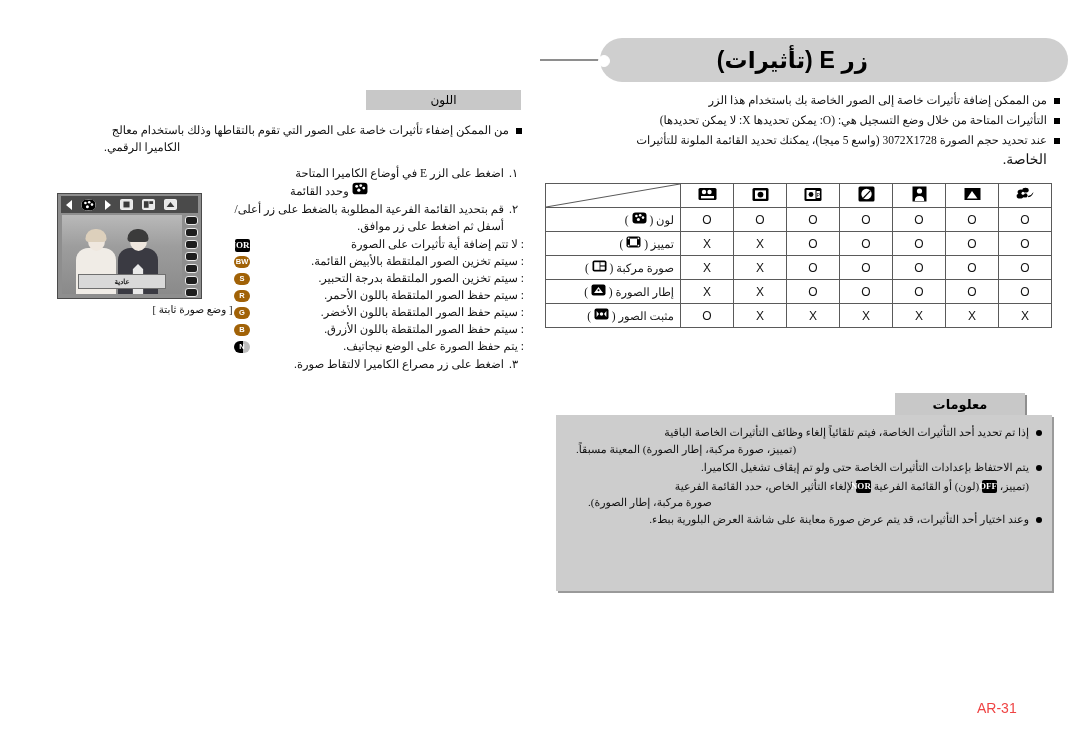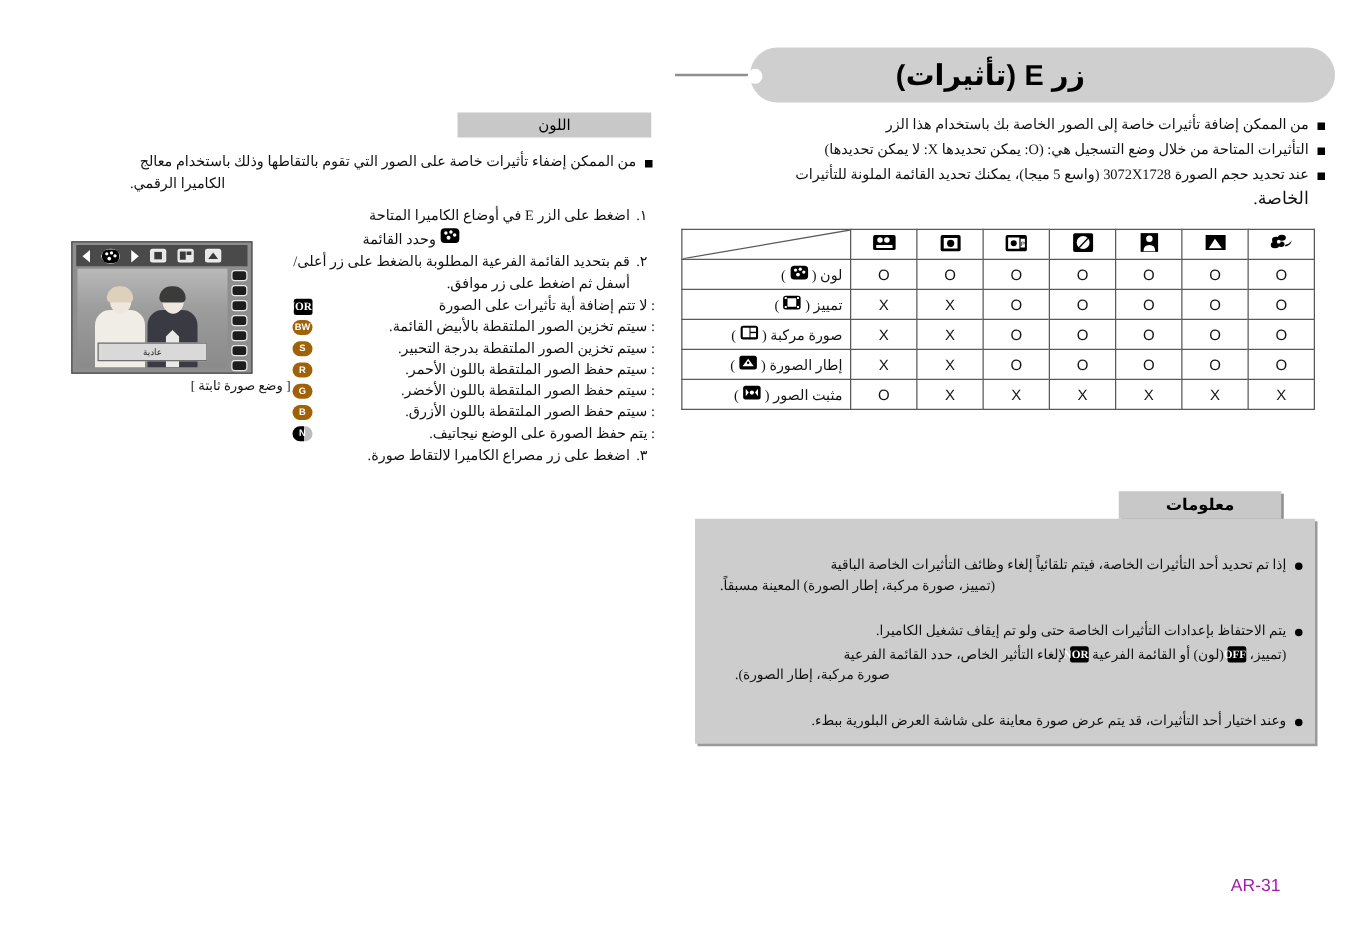--- a/index.html
+++ b/index.html
@@ -188,21 +188,21 @@
     position: absolute;
     top: 415px;
     left: 556px;
     width: 496px;
     min-height: 176px;
     background: #cdcdcd;
     box-shadow: 2px 2px 0 #9a9a9a;
     padding: 9px 10px 8px 10px;
     box-sizing: border-box;
   }
-  .info-box .bullet-row { margin-bottom: 2px; margin-top: 20px; }
+  .info-box .bullet-row { margin-bottom: 2px; }
   .info-box .bullet-text { font-size: 11px; line-height: 16.5px; }
   .sub-line { font-size: 11px; line-height: 16.5px; padding-right: 13px; }
 
   
   .color-tab {
     position: absolute;
     top: 90px;
     left: 366px;
     width: 155px;
     height: 20px;
@@ -276,20 +276,21 @@
   
   .lcd {
     position: absolute;
     top: 193px;
     left: 57px;
     width: 143px;
     height: 104px;
     background: #8e8e8e;
     border: 1px solid #4a4a4a;
     overflow: hidden;
+    font-weight: bold;
   }
   .lcd-topbar {
     position: absolute;
     top: 2px; left: 3px; right: 3px;
     height: 17px;
     background: #4a4a4a;
     display: flex;
     flex-direction: row-reverse;
     align-items: center;
     gap: 9px;
@@ -385,25 +386,25 @@
     text-align: center;
     font-size: 10.5px;
     color: #111;
   }
 
   .page-num {
     position: absolute;
     top: 700px;
     left: 0;
     width: 1032px;
-    text-align: center;
+    text-align: left;
     direction: ltr;
     font-family: "Liberation Sans", "DejaVu Sans", sans-serif;
     font-size: 14px;
-    color: #a21caf;
+    color: #ef4444;
   }
   .page-num span { margin-left: 977px; }
 </style>
 </head>
 <body>
 
 <div class="page">
 
   <div class="title-wrap">
     <div class="title-lead"></div>

